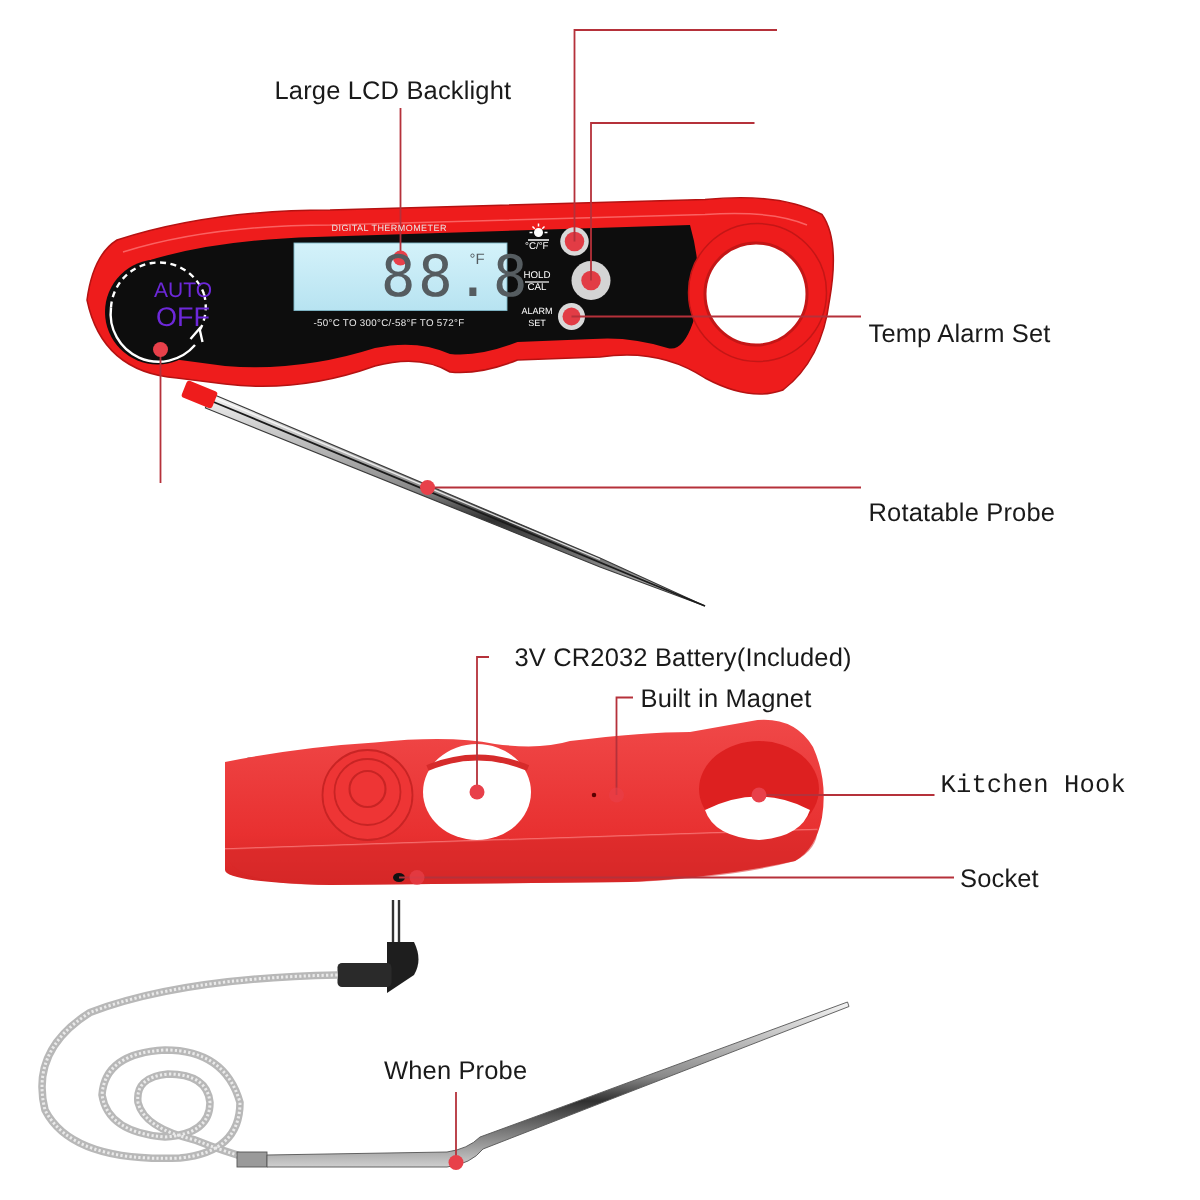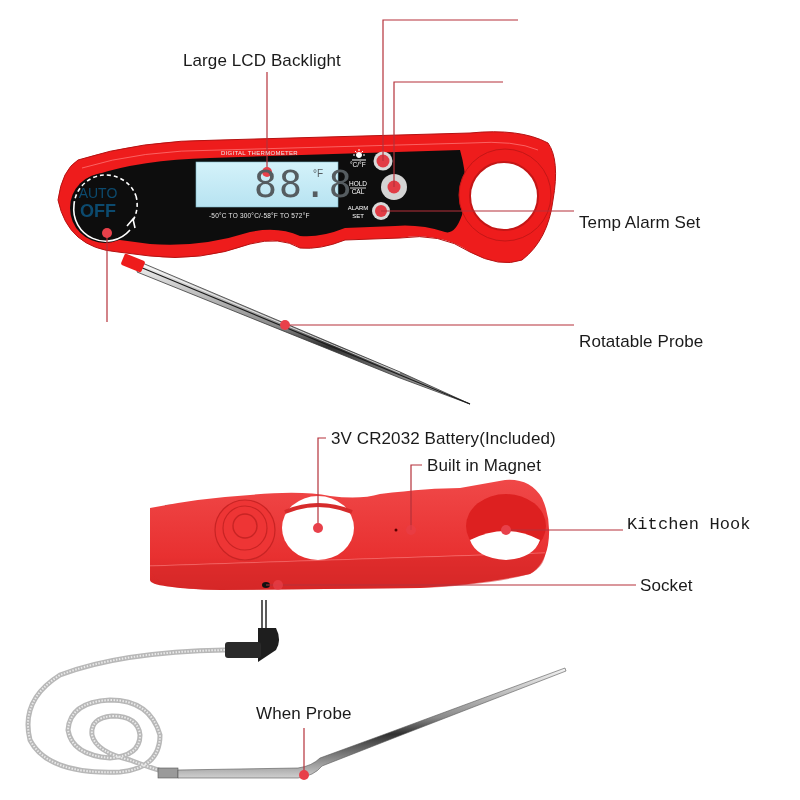--- a/index.html
+++ b/index.html
@@ -144,23 +144,23 @@
     <circle cx="278" cy="585" r="5" opacity="0.7"></circle>
     <circle cx="304" cy="775" r="5"></circle>
   </g>
 </svg>
 
 <div style="position:absolute;left:221px;top:150px;font-size:6px;color:#e8e8e8;letter-spacing:0.3px;">DIGITAL THERMOMETER</div>
 <div class="lcd-digits" style="position:absolute;left:226px;top:162px;font-size:38px;line-height:44px;color:#555c60;letter-spacing:2px;margin-left:28px;">88.8</div>
 <div style="position:absolute;left:313px;top:168px;font-size:10px;color:#555c60;">°F</div>
 <div style="position:absolute;left:209px;top:212px;font-size:6.5px;color:#e8e8e8;letter-spacing:0.2px;">-50°C TO 300°C/-58°F TO 572°F</div>
 
-<div style="position:absolute;left:72px;top:185px;width:52px;text-align:center;color:#0c4a6e;">
+<div style="position:absolute;left:96px;top:185px;width:52px;text-align:center;color:#6d28d9;">
   <div style="font-size:14px;line-height:16px;">AUTO</div>
-  <div style="font-size:18px;font-weight:bold;line-height:20px;">OFF</div>
+  <div style="font-size:18px;font-weight:normal;line-height:20px;">OFF</div>
 </div>
 
 <div style="position:absolute;left:350px;top:161px;font-size:6.5px;color:#fff;">°C/°F</div>
 <div style="position:absolute;left:348px;top:180px;font-size:6.5px;line-height:8px;color:#fff;text-align:center;width:20px;">
   <div>HOLD</div>
   <div>CAL</div>
 </div>
 <div style="position:absolute;left:346px;top:204px;font-size:6px;line-height:8px;color:#fff;text-align:center;width:24px;">
   <div>ALARM</div>
   <div>SET</div>
@@ -169,19 +169,19 @@
 <div style="position:absolute;left:373px;top:151px;width:20px;height:20px;border-radius:50%;"></div>
 <div style="position:absolute;left:381px;top:174px;width:26px;height:26px;border-radius:50%;"></div>
 <div style="position:absolute;left:372px;top:202px;width:18px;height:18px;border-radius:50%;"></div>
 
 <div class="lbl" style="left:183px;top:50px;">Large LCD Backlight</div>
 
 
 
 <div class="lbl" style="left:579px;top:212px;">Temp Alarm Set</div>
 <div class="lbl" style="left:579px;top:315px;margin-top:16px;">Rotatable Probe</div>
-<div class="lbl" style="left:331px;top:428px;">3V CR2032 Battery(Included)</div>
+<div class="lbl" style="left:343px;top:428px;">3V CR2032 Battery(Included)</div>
 <div class="lbl" style="left:427px;top:455px;">Built in Magnet</div>
 <div class="lbl" style="left:627px;top:514px;font-family:Liberation Mono, monospace;">Kitchen Hook</div>
 <div class="lbl" style="left:640px;top:575px;">Socket</div>
 <div class="lbl" style="left:256px;top:703px;">When Probe</div>
 
 </div>
 
 </body></html>

